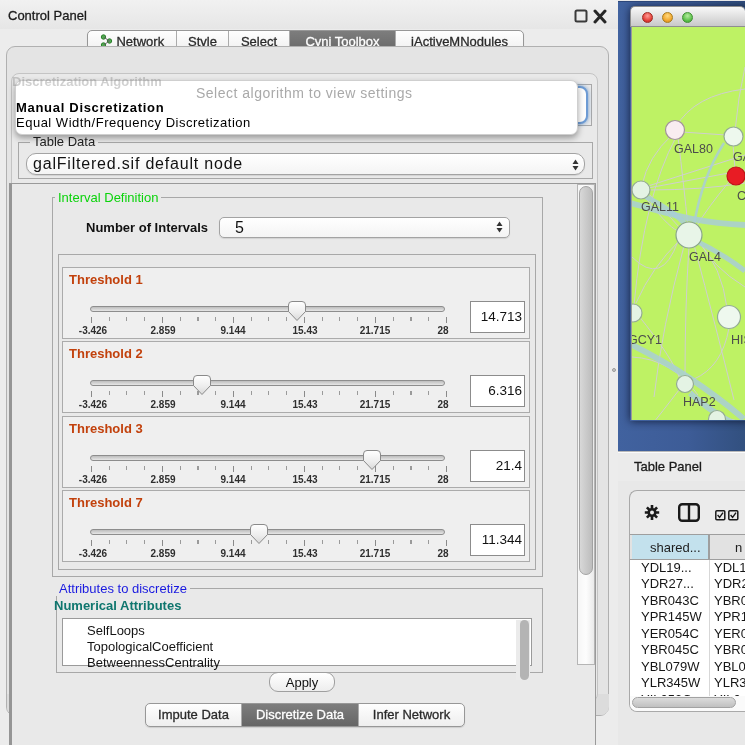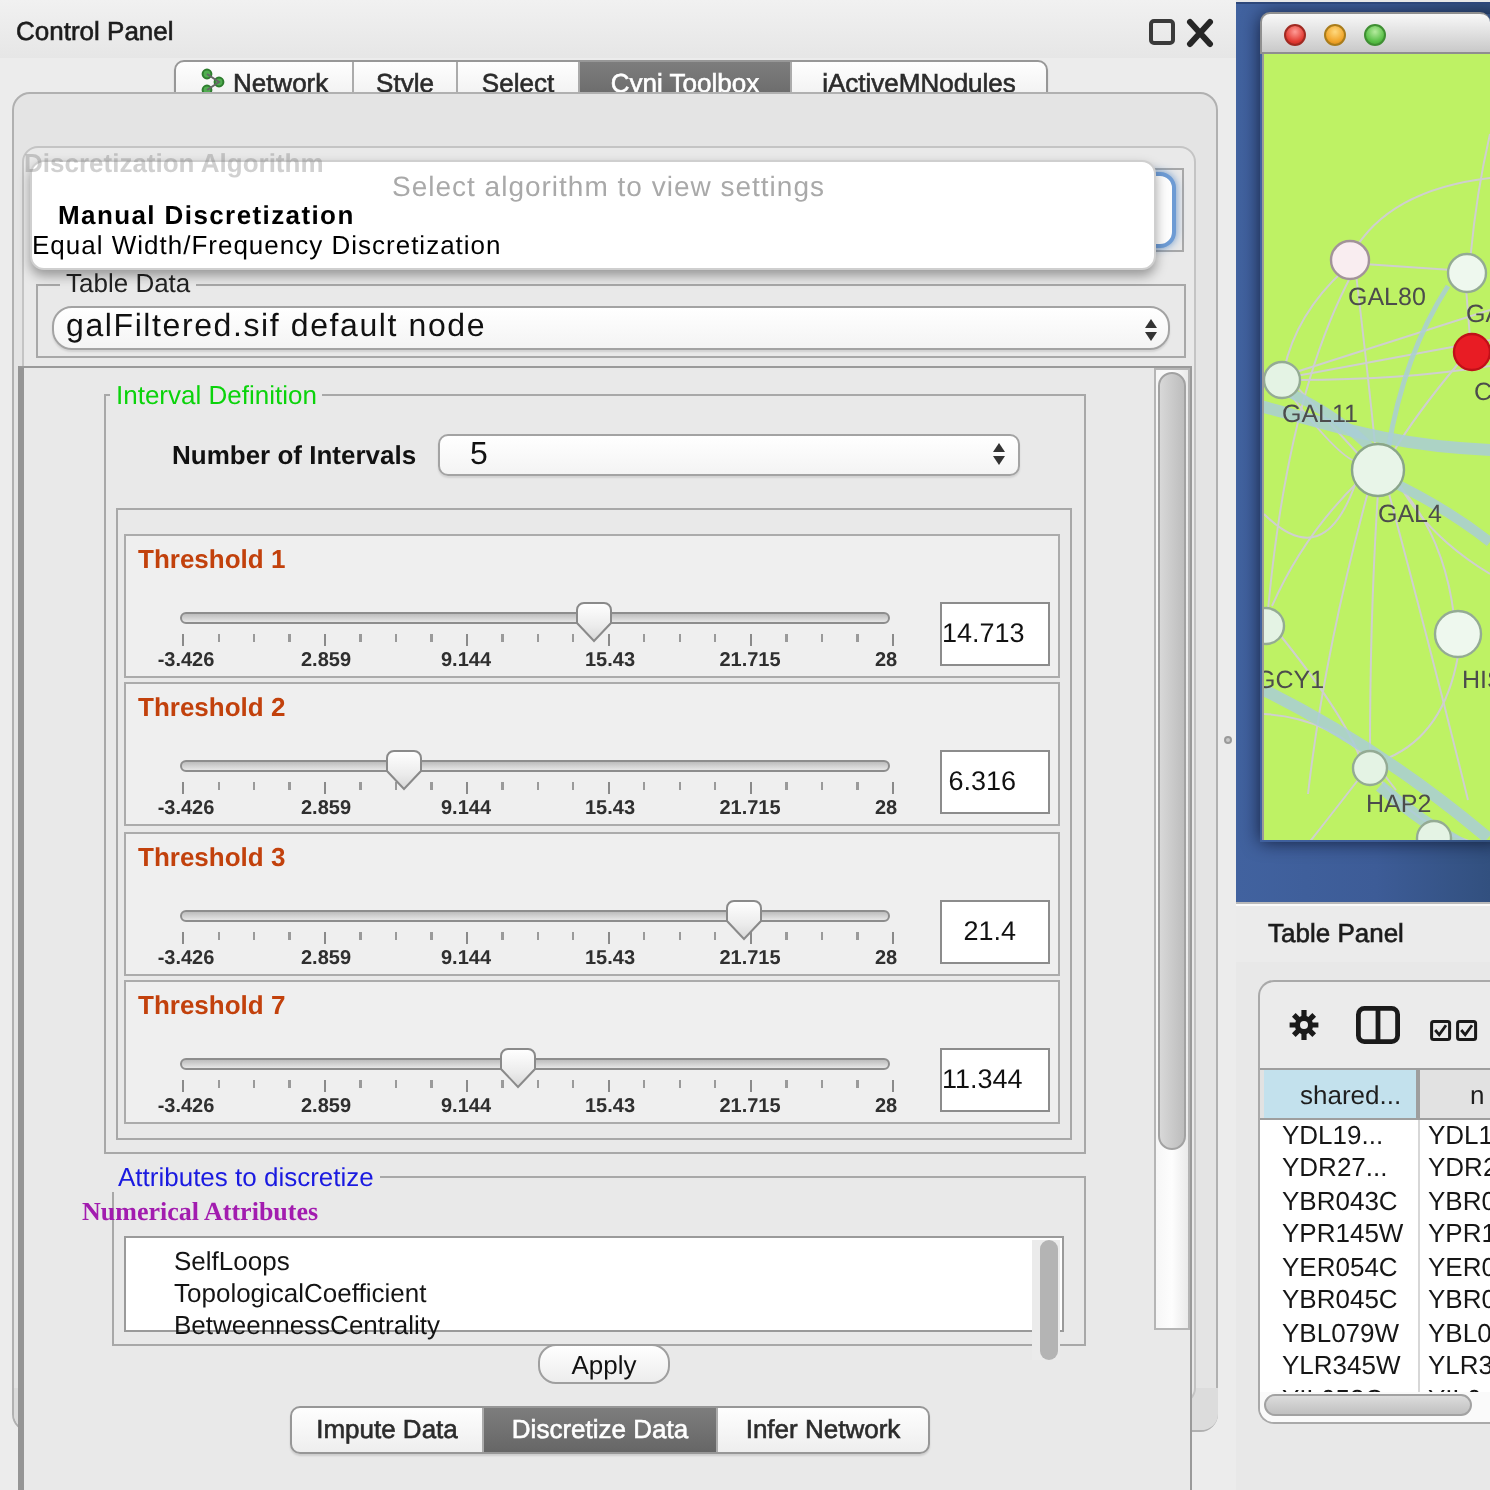--- a/index.html
+++ b/index.html
@@ -32,21 +32,21 @@
   
   #scrollpane { left:9px; top:183px; width:587px; height:585px; background:#e9e9e9; border:1px solid #9a9a9a; border-left:3px solid #959595; overflow:hidden; }
 
   .tpanel { position:absolute; left:50px; width:468px; height:72px; background:#efefef; border:1px solid #ababab; }
   .tlabel { position:absolute; left:6px; top:4px; font-size:13px; font-weight:bold; color:#c2410c; }
   .track { position:absolute; left:27px; width:355px; height:6px; top:38px; border-radius:3px; background:linear-gradient(180deg,#bdbdbd,#e6e6e6); border:1px solid #8d8d8d; }
   .ticks { position:absolute; left:28px; width:356px; height:4px; top:49px; background:repeating-linear-gradient(90deg,#9a9a9a 0 1px,transparent 1px 17.75px); }
   .ticksM { position:absolute; left:28px; width:356px; height:6px; top:49px; background:repeating-linear-gradient(90deg,#8a8a8a 0 1px,transparent 1px 71px); }
   .tick-lbl { position:absolute; top:57px; font-size:10px; font-weight:bold; color:#2f2f2f; transform:translateX(-50%); }
   .thumb { position:absolute; top:33px; }
-  .vbox { position:absolute; left:407px; top:33px; width:55px; height:32px; background:#fff; border:1px solid #8c8c8c; font-size:13.5px; color:#111; text-align:right; line-height:30px; padding-right:16px; }
+  .vbox { position:absolute; left:407px; top:33px; width:55px; height:32px; background:#fff; border:1px solid #8c8c8c; font-size:13.5px; color:#111; text-align:right; line-height:30px; padding-right:2px; }
 
   
   #attrlist { width:470px; height:48px; background:#fff; border:1px solid #9a9a9a; font-size:13px; color:#141414; }
 
   
   .sb-v { background:linear-gradient(90deg,#f6f6f6,#fdfdfd,#eaeaea); border:1px solid #b5b5b5; }
   .sb-thumb { position:absolute; border-radius:7px; background:linear-gradient(90deg,#d8d8d8,#bdbdbd); border:1px solid #a2a2a2; }
 
   
   #popup { left:15px; top:80px; width:563px; height:55px; background:#fff; border:1px solid #cfcfcf; border-radius:7px; box-shadow:0 3px 6px rgba(0,0,0,0.35); }
@@ -186,21 +186,21 @@
     <div class="tick-lbl" style="left:312px;">21.715</div>
     <div class="tick-lbl" style="left:380px;">28</div>
     <svg class="thumb" style="left:187px;" width="18" height="21" viewBox="0 0 18 21">
         <path d="M4 0.5 H14 A3.5 3.5 0 0 1 17.5 4 V10.5 L9 19.5 L0.5 10.5 V4 A3.5 3.5 0 0 1 4 0.5 Z" fill="url(#thg)" stroke="#8a8a8a"></path>
       </svg>
     <div class="vbox">11.344</div>
   </div>
 
   <div class="abs fs" style="left:44px; top:404px; width:487px; height:85px;"></div>
   <div class="fs-label" style="left:44px; top:397px; color:#1a1ae0; background:#e9e9e9;">Attributes to discretize</div>
-  <div class="abs b" style="left:29px; top:414px; font-size:13px; color:#a21caf;font-family:Liberation Serif, serif;">Numerical Attributes</div>
+  <div class="abs b" style="left:42px; top:414px; font-size:13px; color:#0f766e;">Numerical Attributes</div>
   <div class="abs" id="attrlist" style="left:50px; top:434px;">
     <div style="padding:4px 0 0 24px; line-height:15.9px;">SelfLoops<br>TopologicalCoefficient<br>BetweennessCentrality</div>
     <div style="position:absolute; right:1px; top:1px; width:14px; height:60px; background:#ebebeb;"></div>
     <div class="sb-thumb" style="left:457px; top:1px; width:9px; height:60px; border-radius:5px; background:#b4b4b4; border:none;"></div>
   </div>
 </div>
 
 <div class="abs sb-v" style="left:577px; top:184px; width:18px; height:481px;"></div>
 <div class="abs sb-thumb" style="left:579px; top:186px; width:14px; height:389px;"></div>
 
@@ -208,21 +208,21 @@
 
 <div class="abs seg" style="left:145px; top:703px; height:24px;">
   <div class="it" style="width:96px;">Impute Data</div>
   <div class="it sel" style="width:117px;">Discretize Data</div>
   <div class="it" style="width:105px;">Infer Network</div>
 </div>
 
 <div class="abs" id="popup"></div>
 <div class="abs b" style="left:12px; top:74px; font-size:13px; color:rgba(120,120,120,0.35);">Discretization Algorithm</div>
 <div class="abs" style="left:196px; top:85px; font-size:14px; color:#a9a9a9; letter-spacing:0.5px;">Select algorithm to view settings</div>
-<div class="abs b" style="left:16px; top:100px; font-size:13px; color:#000; letter-spacing:0.7px;padding-left:13px;">Manual Discretization</div>
+<div class="abs b" style="left:16px; top:100px; font-size:13px; color:#000; letter-spacing:0.7px;">Manual Discretization</div>
 <div class="abs" style="left:16px; top:115px; font-size:13px; color:#000; letter-spacing:0.5px;">Equal Width/Frequency Discretization</div>
 
 <div class="abs" id="rightcol"></div>
 <div class="abs" id="desktop">
     <div style="position:absolute; left:12px; top:5px; width:120px; height:414px; border-radius:5px 5px 0 0; box-shadow:0 0 9px rgba(5,10,30,0.75);"></div>
   </div>
 <div class="abs" id="iframe-tb"></div>
 <div class="abs light" style="left:642px; background:radial-gradient(circle at 50% 32%, #ff9c96, #e23b33 65%, #b52420); border:1px solid #9f2a22;"></div>
 <div class="abs light" style="left:662px; background:radial-gradient(circle at 50% 32%, #ffd97e, #f0a429 65%, #c87f16); border:1px solid #a97c1b;"></div>
 <div class="abs light" style="left:682px; background:radial-gradient(circle at 50% 32%, #b5eb9e, #58bf47 65%, #3d9c30); border:1px solid #3f8f33;"></div>

